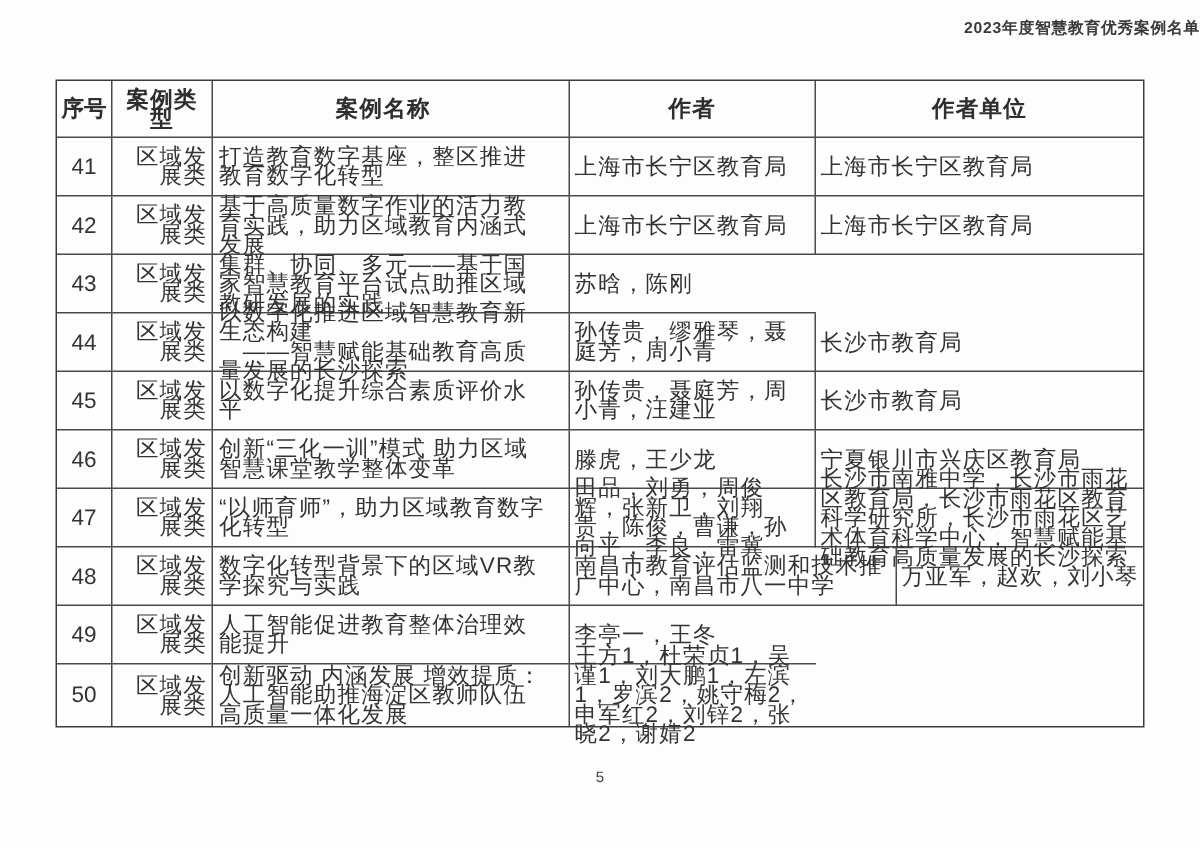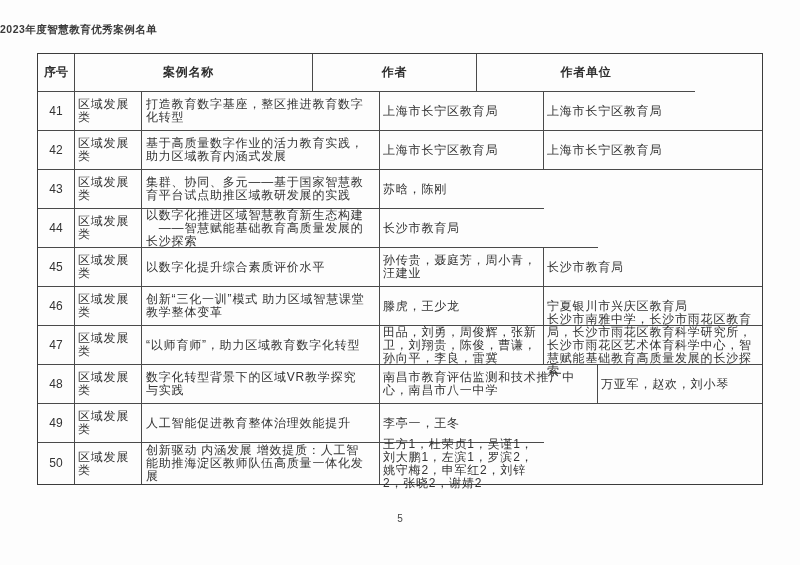--- a/index.html
+++ b/index.html
@@ -5,47 +5,47 @@
   html,body { margin:0; padding:0; }
   body {
     width:800px; height:565px;
     background:#fdfdfd;
     font-family:"Liberation Sans", sans-serif;
     color:#333;
     position:relative;
     overflow:hidden;
   }
   .doc-title {
-    position:absolute; top:23px; left:0; width:800px;
-    text-align:left;
+    position:absolute; top:12px; left:0; width:800px;
+    text-align:right;
     font-size:10.5px; font-weight:600; letter-spacing:0.5px;
     color:#3a3a3a;
   }
   .cases-table {
     position:absolute; left:37px; top:53px;
     border:1.5px solid #3c3c3c;
     background:transparent;
   }
   .row { display:flex; flex-shrink:0; height:39px; }
   .row.header { height:38px; }
   .row.last { height:41px; }
   .cell {
     box-sizing:border-box;
     border-right:1px solid #4a4a4a;
     border-bottom:1px solid #4a4a4a;
     display:flex; align-items:center;
-    font-size:12px; line-height:13px; letter-spacing:0.8px;
+    font-size:15px; line-height:13px; letter-spacing:0.8px;
     padding:1px 3px;
     color:#333;
     background:transparent;
   }
   .cell:last-child { border-right:none; }
   .row.last .cell { border-bottom:none; }
   .c-no   { width:37px;  justify-content:center; letter-spacing:0; }
-  .c-type { width:67px;  justify-content:center; text-align:left; }
+  .c-type { width:67px;  justify-content:center; text-align:right; }
   .c-name { width:238px; padding-left:4px; padding-right:14px; white-space:pre-line; }
   .c-auth { width:164px; }
   .c-unit { width:218px; }
   .row.header .cell {
     font-weight:bold; justify-content:center; text-align:center;
     white-space:normal; color:#2e2e2e;
   }
   .page-number {
     position:absolute; top:513px; left:0; width:800px;
     text-align:center; font-size:10px; color:#444;
@@ -53,20 +53,21 @@
 </style>
 </head>
 <body>
 
 <div class="doc-title">2023年度智慧教育优秀案例名单</div>
 
 <div class="cases-table">
 
   <div class="row header">
     <div class="cell c-no">序号</div>
+    <div class="cell c-type">案例类型</div>
     <div class="cell c-name">案例名称</div>
     <div class="cell c-auth">作者</div>
     <div class="cell c-unit">作者单位</div>
   </div>
 
   <div class="row">
     <div class="cell c-no">41</div>
     <div class="cell c-type">区域发展类</div>
     <div class="cell c-name">打造教育数字基座，整区推进教育数字化转型</div>
     <div class="cell c-auth">上海市长宁区教育局</div>
@@ -86,20 +87,21 @@
     <div class="cell c-type">区域发展类</div>
     <div class="cell c-name">集群、协同、多元——基于国家智慧教育平台试点助推区域教研发展的实践</div>
     <div class="cell c-auth">苏晗，陈刚</div>
   </div>
 
   <div class="row">
     <div class="cell c-no">44</div>
     <div class="cell c-type">区域发展类</div>
     <div class="cell c-name">以数字化推进区域智慧教育新生态构建
 　——智慧赋能基础教育高质量发展的长沙探索</div>
+    <div class="cell c-auth">孙传贵，缪雅琴，聂庭芳，周小青</div>
     <div class="cell c-unit">长沙市教育局</div>
   </div>
 
   <div class="row">
     <div class="cell c-no">45</div>
     <div class="cell c-type">区域发展类</div>
     <div class="cell c-name">以数字化提升综合素质评价水平</div>
     <div class="cell c-auth">孙传贵，聂庭芳，周小青，汪建业</div>
     <div class="cell c-unit">长沙市教育局</div>
   </div>

